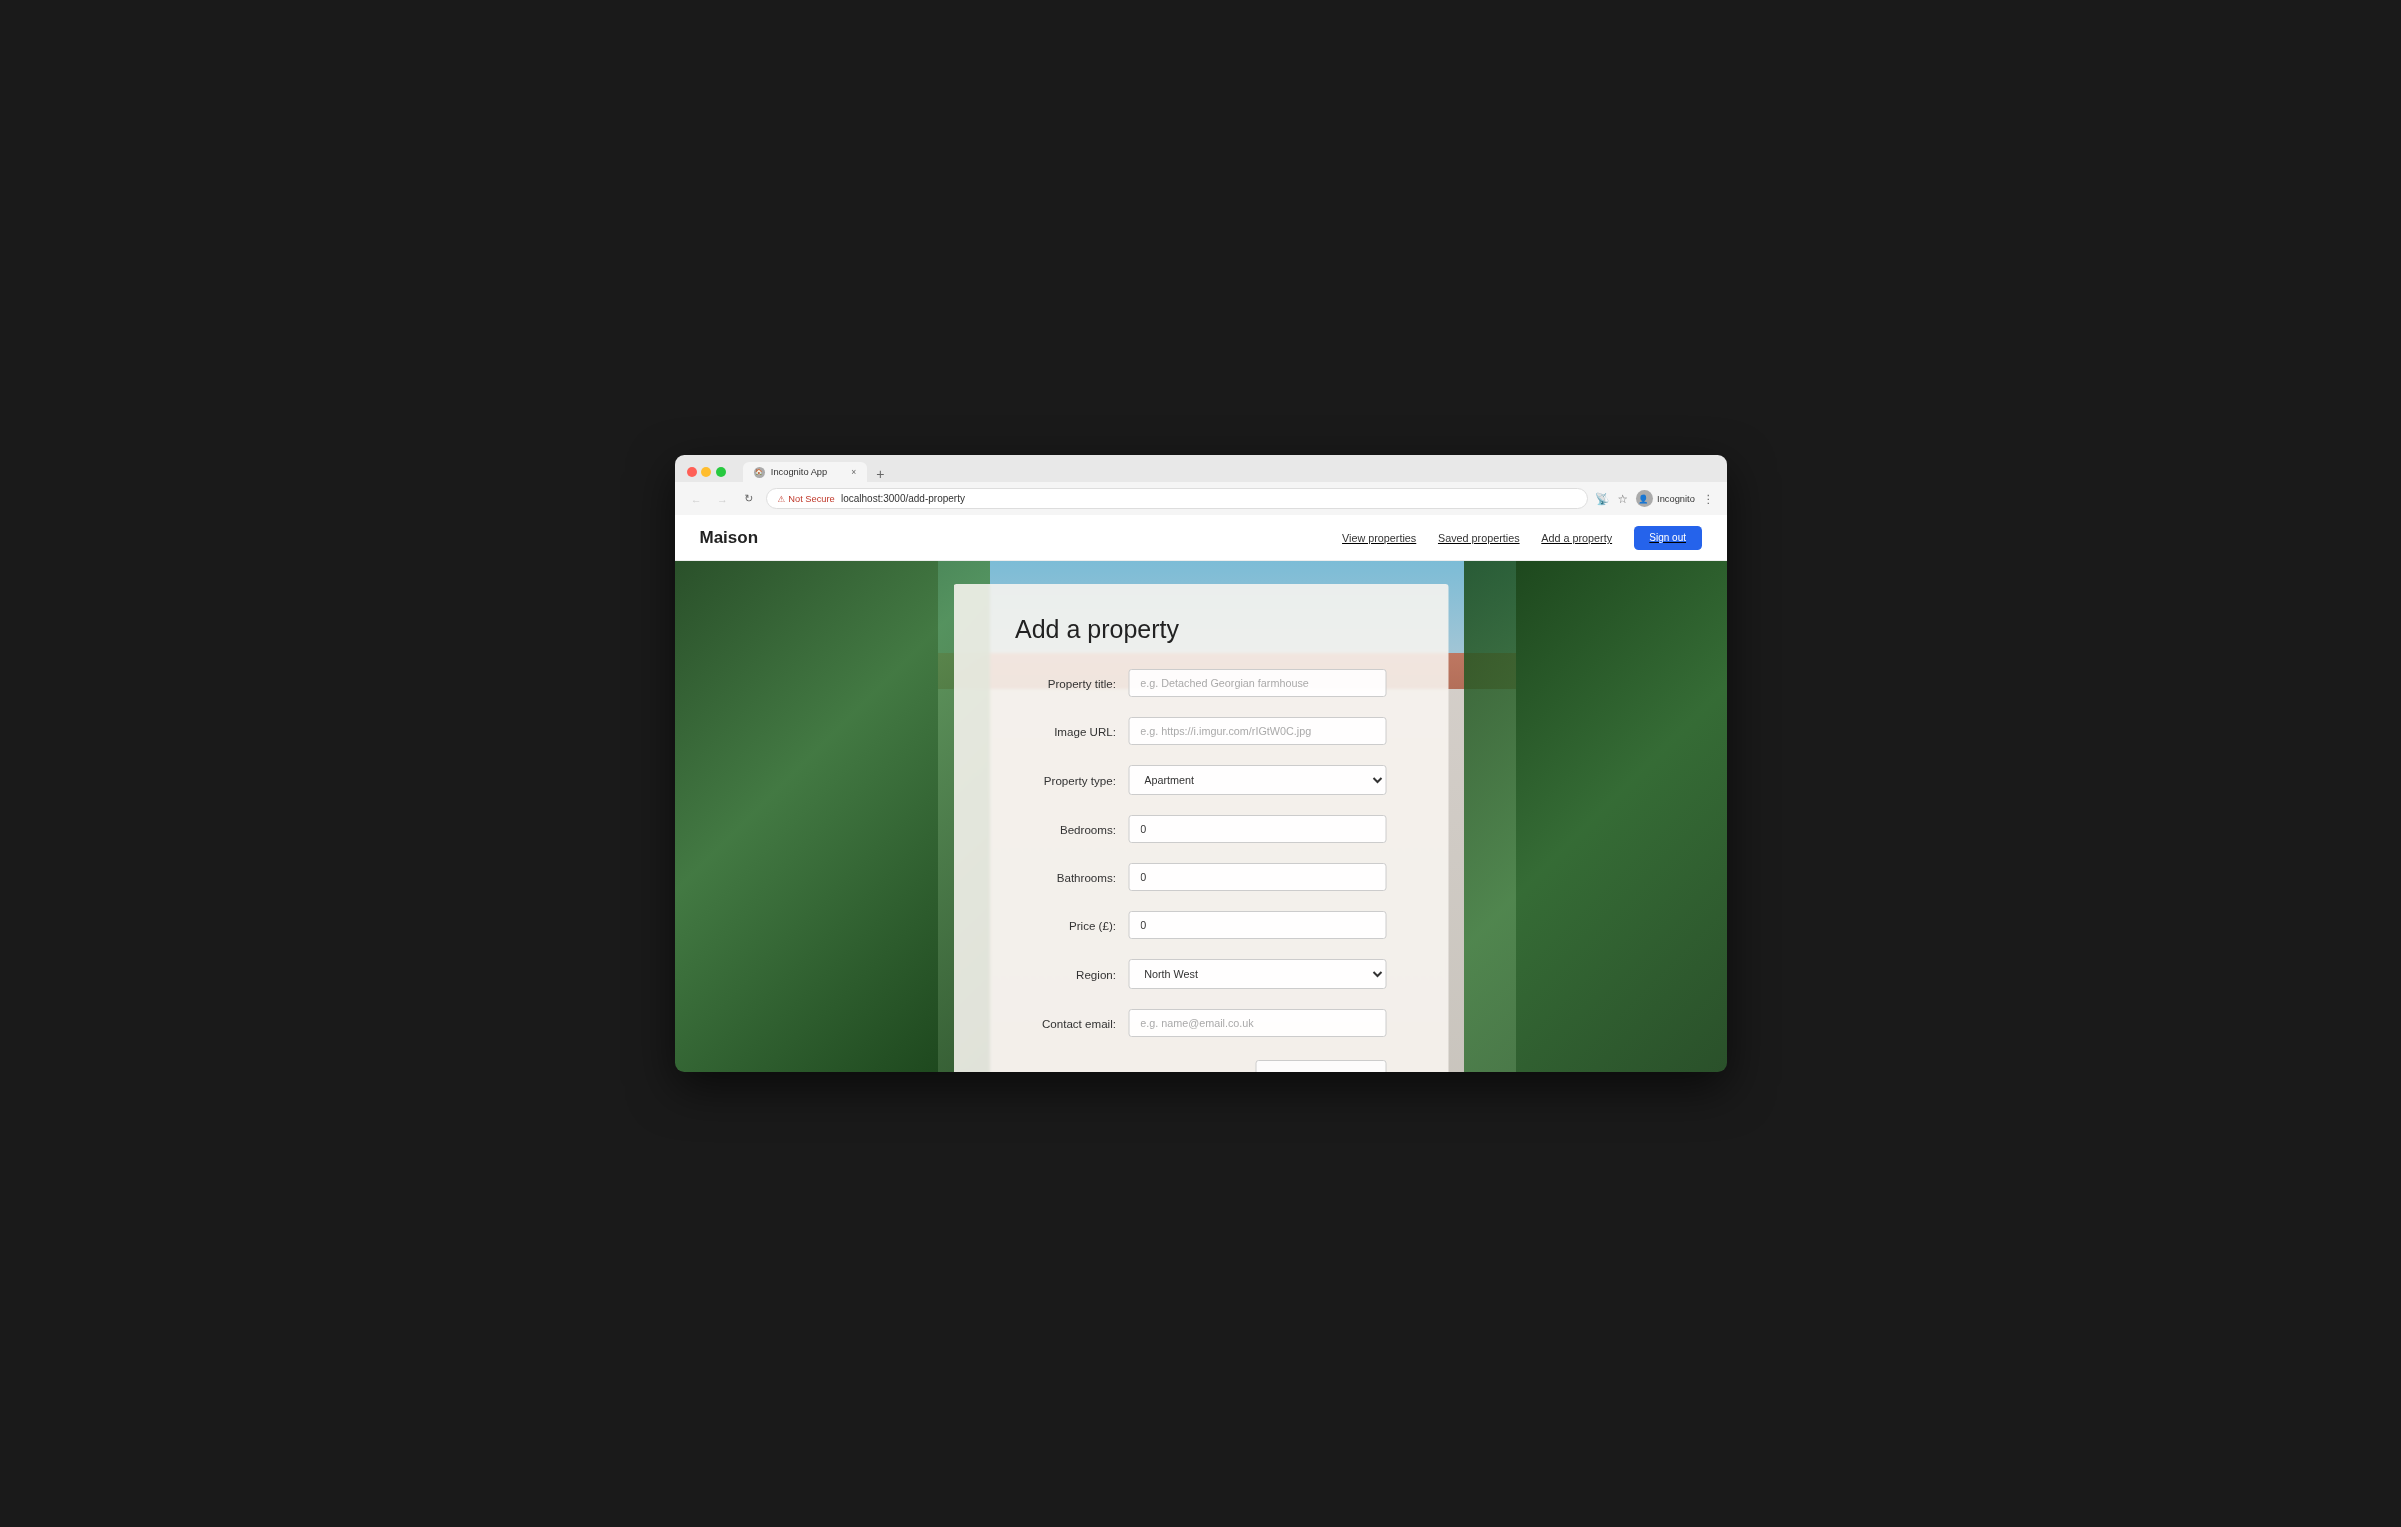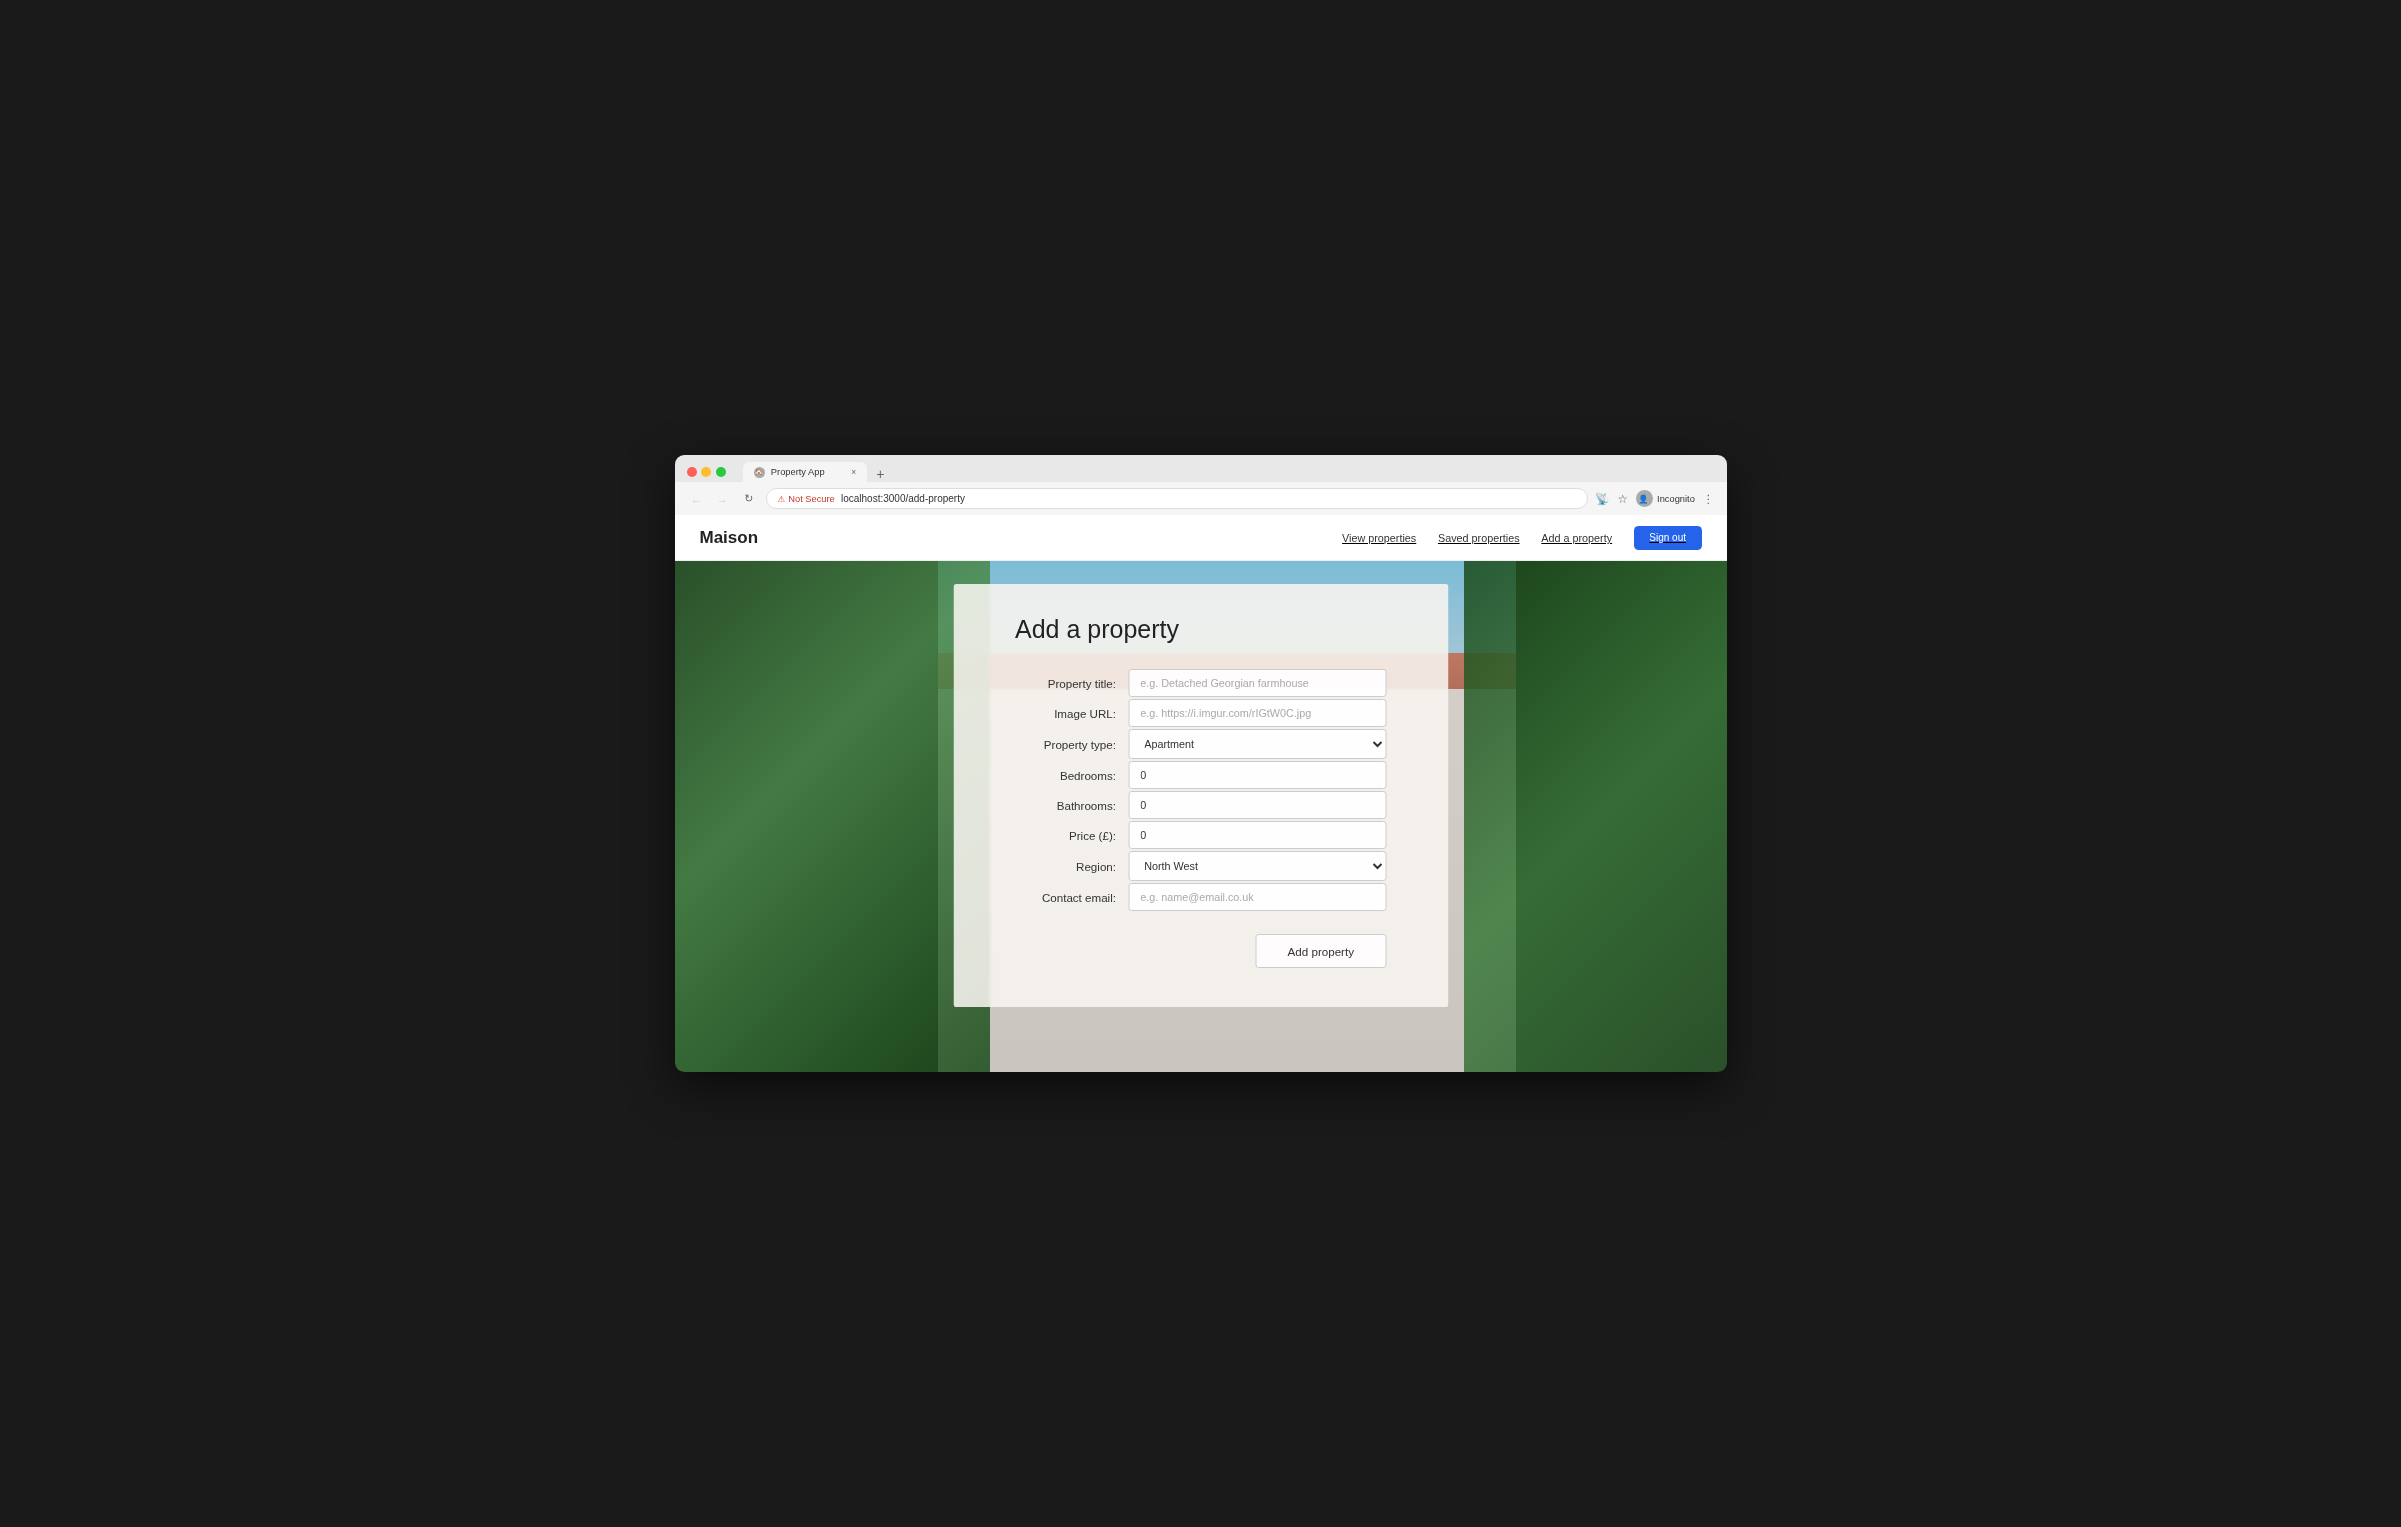--- a/index.html
+++ b/index.html
@@ -248,21 +248,21 @@
     .form-title {
       font-size: 25px;
       font-weight: 400;
       color: #222;
       margin-bottom: 25px;
     }
 
     .form-row {
       display: flex;
       align-items: center;
-      margin-bottom: 2px;
+      margin-bottom: 20px;
       gap: 12.4px;
     }
 
     .form-label {
       font-size: 11.6px;
       color: #333;
       min-width: 101px;
       text-align: right;
     }
 
@@ -313,21 +313,21 @@
 
   <div class="browser-titlebar">
     <div class="traffic-lights">
       <div class="traffic-light tl-red"></div>
       <div class="traffic-light tl-yellow"></div>
       <div class="traffic-light tl-green"></div>
     </div>
     <div class="tabs-bar">
       <div class="tab">
         <div class="tab-favicon">🏠</div>
-        <span>Property App</span>
+        <span>Incognito App</span>
         <span class="tab-close">×</span>
       </div>
       <button class="tab-new">+</button>
     </div>
   </div>
 
   <div class="browser-addressbar">
     <button class="nav-btn disabled">←</button>
     <button class="nav-btn disabled">→</button>
     <button class="nav-btn">↻</button>

